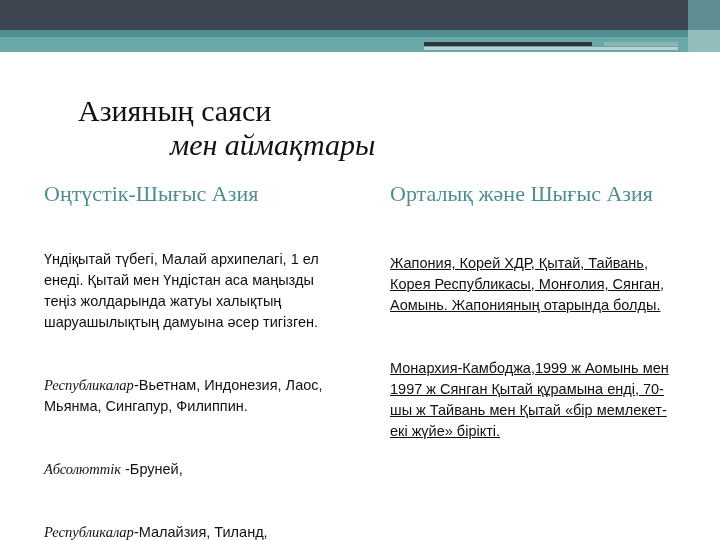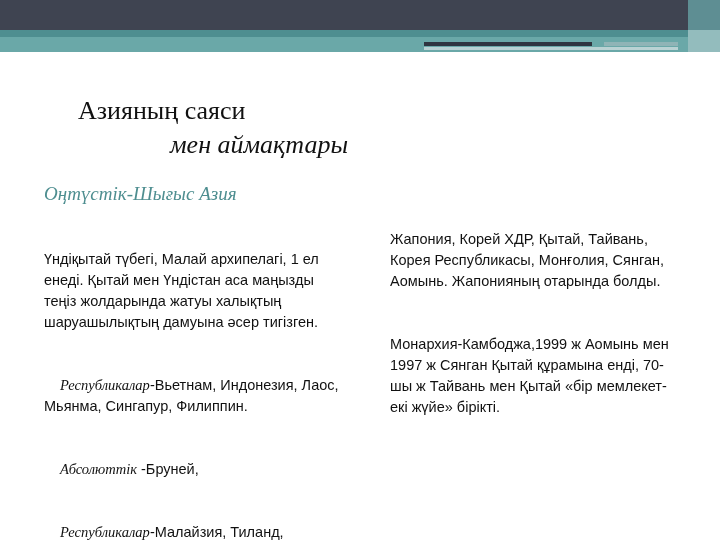--- a/index.html
+++ b/index.html
@@ -80,57 +80,55 @@
     background: #b9d2d3;
   }
 
   
   .title {
     position: absolute;
     top: 60px;
     left: 78px;
     width: 600px;
     font-family: "Liberation Serif", serif;
-    font-size: 26px;
+    font-size: 30px;
     line-height: 34px;
     color: #111111;
     font-weight: normal;
     white-space: pre-line;
   }
   .title .line2 { display: block; padding-left: 26px; }
   .title .line3 { display: block; padding-left: 92px; font-style: italic; }
 
   
   .col {
     position: absolute;
     top: 182px;
   }
   .col-left { left: 44px; width: 300px; }
   .col-right { left: 390px; width: 290px; }
 
   .col-head {
     font-family: "Liberation Serif", serif;
-    font-style: italic;
-    font-size: 19px;
+    font-size: 22px;
     line-height: 24px;
     color: #4e8e90;
   }
   .col-body {
     margin-top: 22px;
     font-family: "Liberation Sans", sans-serif;
     font-size: 14.5px;
     line-height: 21px;
     color: #111111;
     white-space: pre-line;
   }
-  .col-right .col-body { margin-top: 26px; }
+  .col-right .col-body { margin-top: 26px; text-decoration: underline; }
   .em {
     font-family: "Liberation Serif", serif;
     font-style: italic;
-    margin-left: 16px;
   }
 </style>
 </head>
 <body>
 
 <div class="top-band"></div>
 <div class="top-band-teal"></div>
 <div class="top-band-teal-dark"></div>
 <div class="band-square-a"></div>
 <div class="band-square-b"></div>
@@ -150,18 +148,19 @@
     <br>
     <span class="em">Республикалар</span><span>-Вьетнам, Индонезия, Лаос, Мьянма, Сингапур, Филиппин.</span>
     <br>
     <span class="em">Абсолюттік</span><span> -Бруней,</span>
     <br>
     <span class="em">Республикалар</span><span>-Малайзия, Тиланд, Камбоджа.</span>
   </div>
 </div>
 
 <div class="col col-right">
+  <div class="col-head">Орталық және Шығыс Азия</div>
   <div class="col-body">
     <span>Жапония, Корей ХДР, Қытай, Тайвань, Корея Республикасы, Монғолия, Сянган, Аомынь. Жапонияның отарында болды.</span>
     <br>
     <span>Монархия-Камбоджа,1999 ж Аомынь мен 1997 ж Сянган Қытай құрамына енді, 70-шы ж Тайвань мен Қытай «бір мемлекет-екі жүйе» бірікті.</span>
   </div>
 </div>
 
 </body></html>

